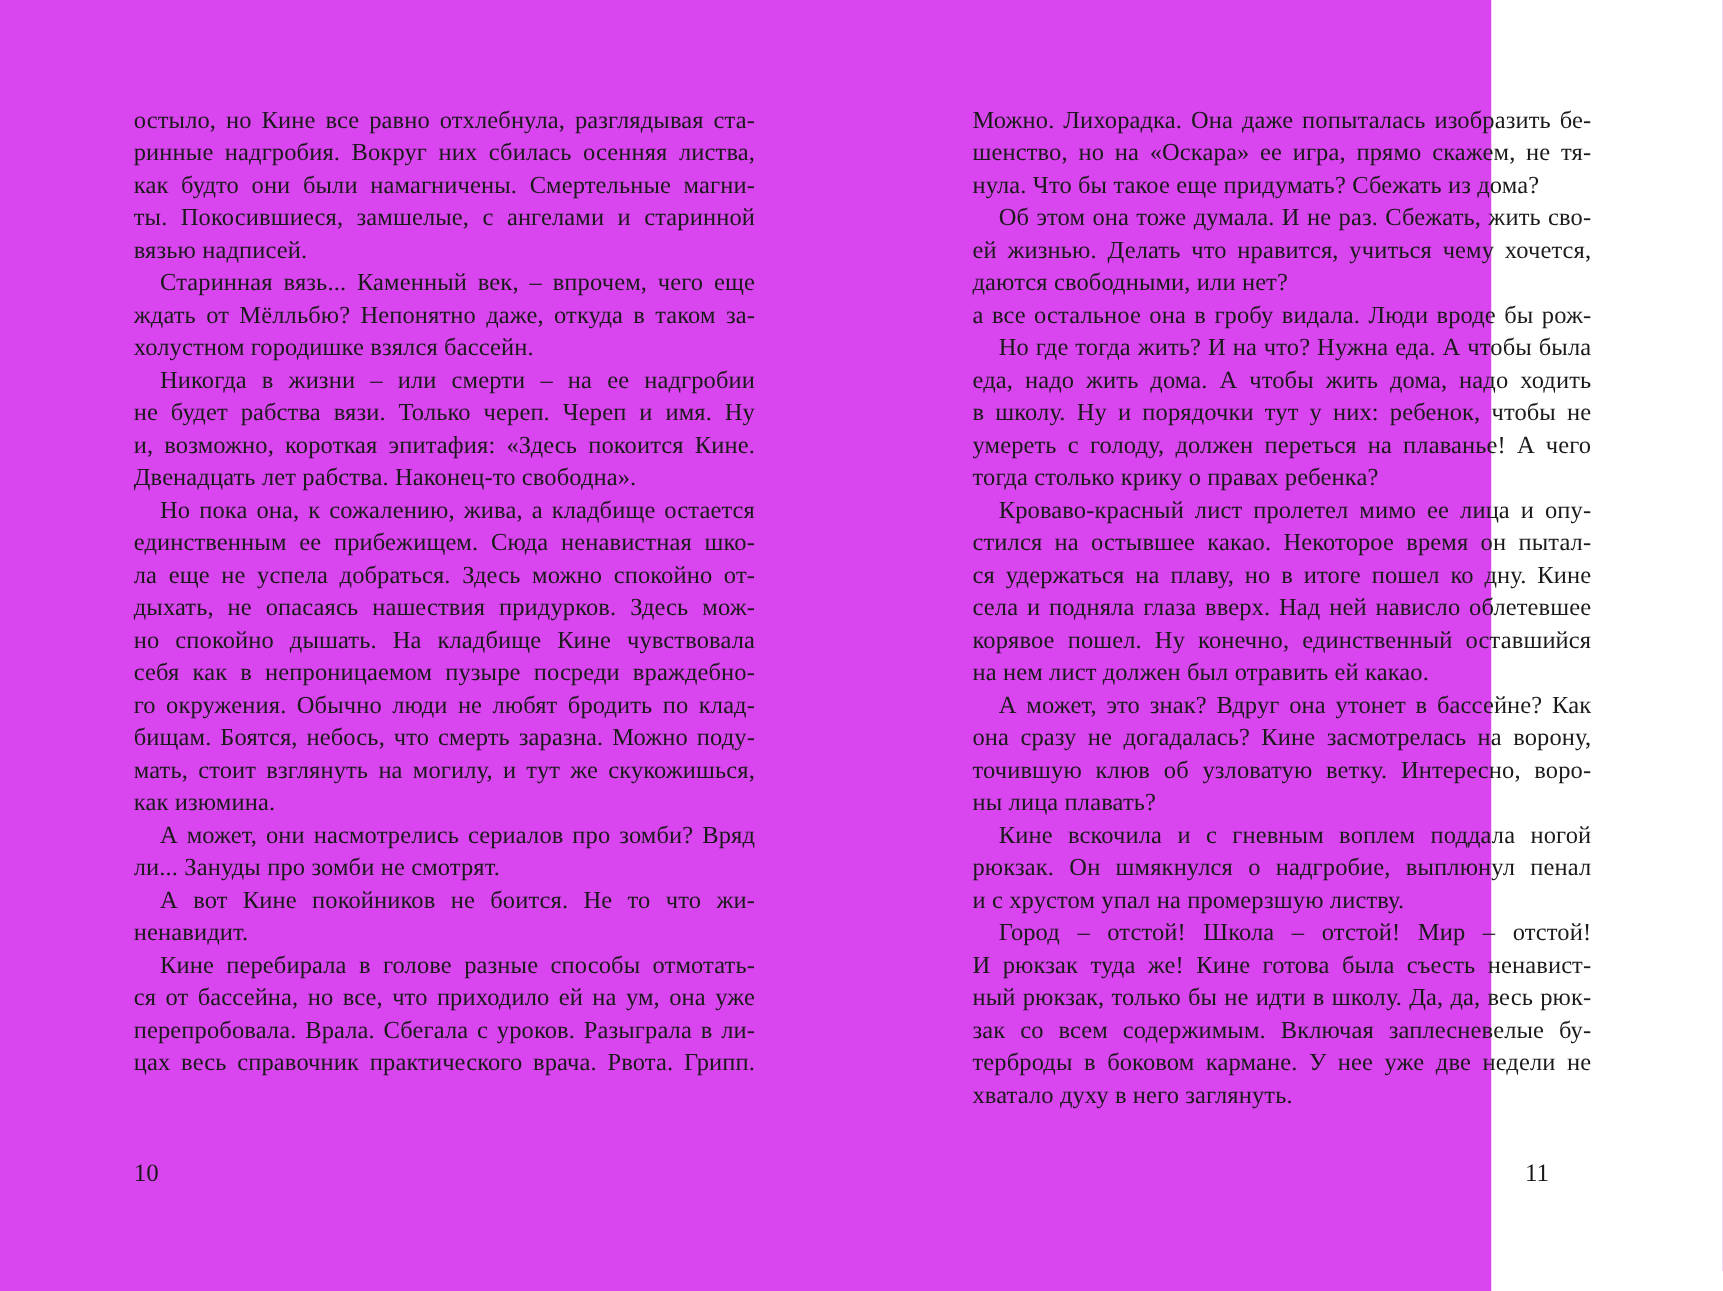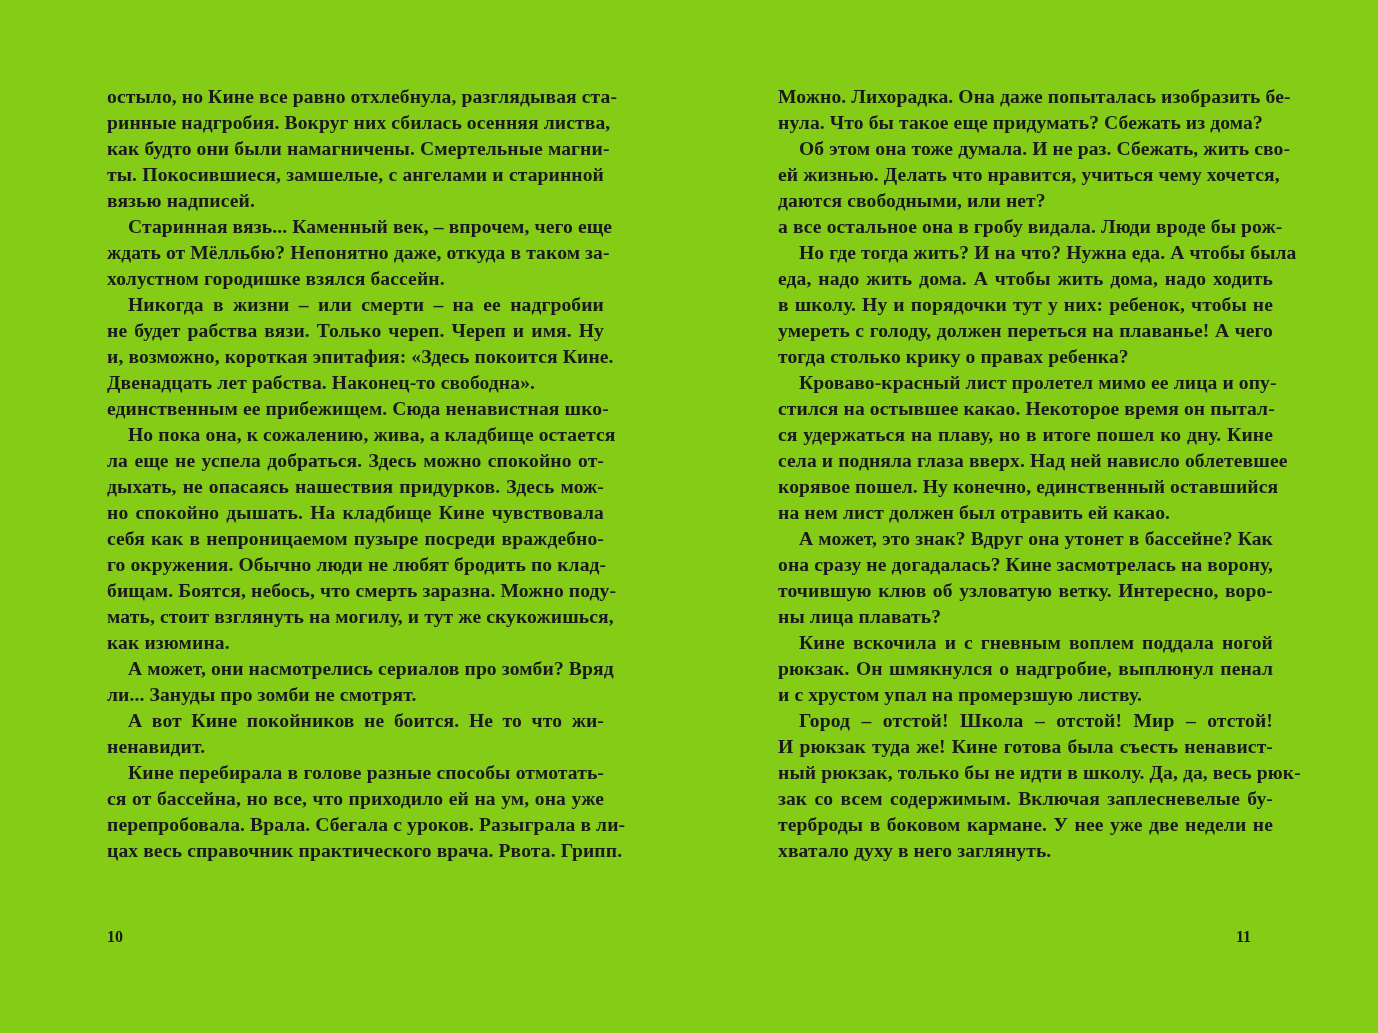--- a/index.html
+++ b/index.html
@@ -1,17 +1,17 @@
 <!DOCTYPE html>
 <html><head>
 <meta charset="utf-8">
 <style>
   html, body { margin: 0; padding: 0; background: #ffffff; }
   body { width: 1378px; height: 1033px; position: relative; overflow: hidden; }
-  .spread { position: absolute; left: 0; top: 0; width: 1378px; height: 1033px; background: #84cc16; font-weight: bold; }
+  .spread { position: absolute; left: 0; top: 0; width: 1193px; height: 1033px; background: #d946ef; }
   .page { position: absolute; top: 0; height: 1033px; }
   .page-left { left: 0; width: 689px; }
   .page-right { left: 689px; width: 689px; }
   .textblock { position: absolute; top: 84px; width: 497px; }
   .page-left .textblock { left: 107px; }
   .page-right .textblock { left: 89px; width: 495px; }
   .line {
     font-family: "Liberation Serif", "DejaVu Serif", serif;
     font-size: 19.6px;
     line-height: 26px;
@@ -20,45 +20,45 @@
     white-space: nowrap;
     text-align: justify;
     text-align-last: justify;
     letter-spacing: 0.1px;
   }
   .line.last { text-align-last: left; }
   .line.indent { padding-left: 21px; }
   .folio {
     position: absolute; top: 928px;
     font-family: "Liberation Serif", "DejaVu Serif", serif;
-    font-size: 16px; color: #1a1a1a;
+    font-size: 20px; color: #1a1a1a;
   }
   .page-left .folio { left: 107px; }
-  .page-right .folio { left: 547px; }
+  .page-right .folio { left: 531px; }
 </style>
 </head>
 <body>
 
 <div class="spread">
   <div class="page page-left">
     <div class="textblock" id="left-text">
         <div class="line">остыло, но Кине все равно отхлебнула, разглядывая ста-</div>
         <div class="line">ринные надгробия. Вокруг них сбилась осенняя листва,</div>
         <div class="line">как будто они были намагничены. Смертельные магни-</div>
         <div class="line">ты. Покосившиеся, замшелые, с ангелами и старинной</div>
         <div class="line last">вязью надписей.</div>
         <div class="line indent">Старинная вязь... Каменный век, – впрочем, чего еще</div>
         <div class="line">ждать от Мёлльбю? Непонятно даже, откуда в таком за-</div>
         <div class="line last">холустном городишке взялся бассейн.</div>
         <div class="line indent">Никогда в жизни – или смерти – на ее надгробии</div>
         <div class="line">не будет рабства вязи. Только череп. Череп и имя. Ну</div>
         <div class="line">и, возможно, короткая эпитафия: «Здесь покоится Кине.</div>
         <div class="line last">Двенадцать лет рабства. Наконец-то свободна».</div>
+        <div class="line indent">Но пока она, к сожалению, жива, а кладбище остается</div>
         <div class="line">единственным ее прибежищем. Сюда ненавистная шко-</div>
-        <div class="line indent">Но пока она, к сожалению, жива, а кладбище остается</div>
         <div class="line">ла еще не успела добраться. Здесь можно спокойно от-</div>
         <div class="line">дыхать, не опасаясь нашествия придурков. Здесь мож-</div>
         <div class="line">но спокойно дышать. На кладбище Кине чувствовала</div>
         <div class="line">себя как в непроницаемом пузыре посреди враждебно-</div>
         <div class="line">го окружения. Обычно люди не любят бродить по клад-</div>
         <div class="line">бищам. Боятся, небось, что смерть заразна. Можно поду-</div>
         <div class="line">мать, стоит взглянуть на могилу, и тут же скукожишься,</div>
         <div class="line last">как изюмина.</div>
         <div class="line indent">А может, они насмотрелись сериалов про зомби? Вряд</div>
         <div class="line last">ли... Зануды про зомби не смотрят.</div>
@@ -67,20 +67,21 @@
         <div class="line indent">Кине перебирала в голове разные способы отмотать-</div>
         <div class="line">ся от бассейна, но все, что приходило ей на ум, она уже</div>
         <div class="line">перепробовала. Врала. Сбегала с уроков. Разыграла в ли-</div>
         <div class="line">цах весь справочник практического врача. Рвота. Грипп.</div>
       </div>
     <div class="folio">10</div>
   </div>
   <div class="page page-right">
     <div class="textblock" id="right-text">
         <div class="line">Можно. Лихорадка. Она даже попыталась изобразить бе-</div>
+        <div class="line">шенство, но на «Оскара» ее игра, прямо скажем, не тя-</div>
         <div class="line last">нула. Что бы такое еще придумать? Сбежать из дома?</div>
         <div class="line indent">Об этом она тоже думала. И не раз. Сбежать, жить сво-</div>
         <div class="line">ей жизнью. Делать что нравится, учиться чему хочется,</div>
         <div class="line last">даются свободными, или нет?</div>
         <div class="line">а все остальное она в гробу видала. Люди вроде бы рож-</div>
         <div class="line indent">Но где тогда жить? И на что? Нужна еда. А чтобы была</div>
         <div class="line">еда, надо жить дома. А чтобы жить дома, надо ходить</div>
         <div class="line">в школу. Ну и порядочки тут у них: ребенок, чтобы не</div>
         <div class="line">умереть с голоду, должен переться на плаванье! А чего</div>
         <div class="line last">тогда столько крику о правах ребенка?</div>

